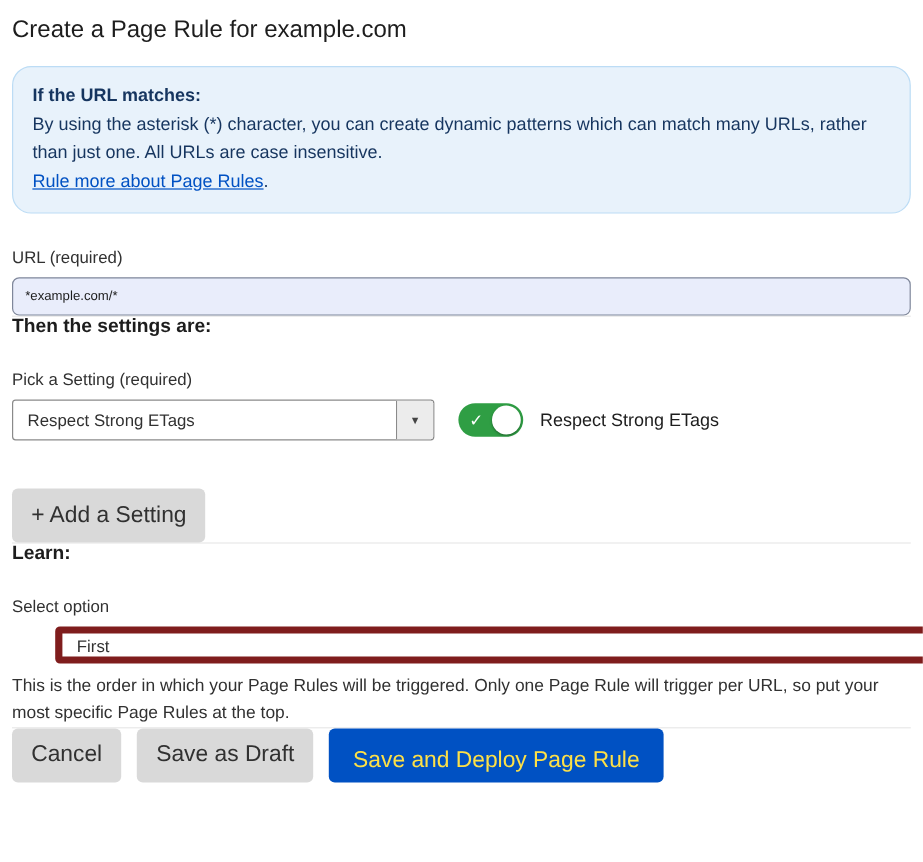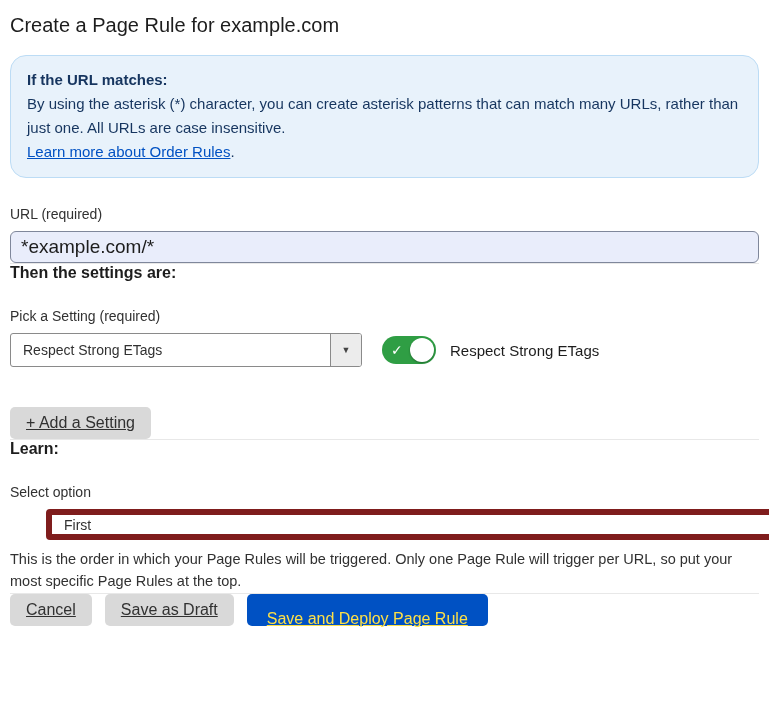--- a/index.html
+++ b/index.html
@@ -44,21 +44,21 @@
     margin: 0 0 9px 0;
   }
 
   .url-input {
     width: 100%;
     height: 32px;
     background: var(--input-bg, #e9edfb);
     border: 1px solid #7f879b;
     border-radius: 6px;
     padding: 0 10px;
-    font-size: 19px;
+    font-size: 11px;
     font-family: inherit;
     color: #1d1d1d;
     outline: none;
   }
 
   hr.divider {
     border: none;
     border-top: 1px solid #e8e8e8;
     margin: 0;
   }
@@ -137,28 +137,27 @@
     box-shadow: 0 1px 2px rgba(0,0,0,0.35);
   }
   .toggle-label {
     margin-left: 14px;
     font-size: 15px;
     color: #1d1d1d;
   }
 
   .btn {
     font-family: inherit;
-    font-size: 16px;
+    font-size: 19px;
     border: none;
     border-radius: 5px;
-    height: 32px;
+    height: 45px;
     padding: 0 16px;
     cursor: pointer;
     color: #313131;
-    text-decoration: underline;
   }
   .btn-gray { background: #d9d9d9; }
   .btn-blue {
     background: var(--primary, #0051c3);
     color: #fde047;
     padding: 16px 20px;
   }
   .add-setting { margin-top: 40px; }
 
   .order-select {
@@ -192,22 +191,22 @@
 </style>
 </head>
 <body>
 
 <div class="page">
 
   <h1 class="page-title">Create a Page Rule for example.com</h1>
 
   <div class="info-box">
     <div class="info-heading">If the URL matches:</div>
-    <div class="info-body">By using the asterisk (*) character, you can create asterisk patterns that can match many URLs, rather than just one. All URLs are case insensitive.</div>
-    <div class="info-link-row"><a href="#">Learn more about Order Rules</a><span>.</span></div>
+    <div class="info-body">By using the asterisk (*) character, you can create dynamic patterns which can match many URLs, rather than just one. All URLs are case insensitive.</div>
+    <div class="info-link-row"><a href="#">Rule more about Page Rules</a><span>.</span></div>
   </div>
 
   <label class="field-label">URL (required)</label>
   <input class="url-input" type="text" value="*example.com/*" style="">
 
   <hr class="divider hr-1">
 
   <h2 class="section-heading">Then the settings are:</h2>
 
   <label class="field-label">Pick a Setting (required)</label>

